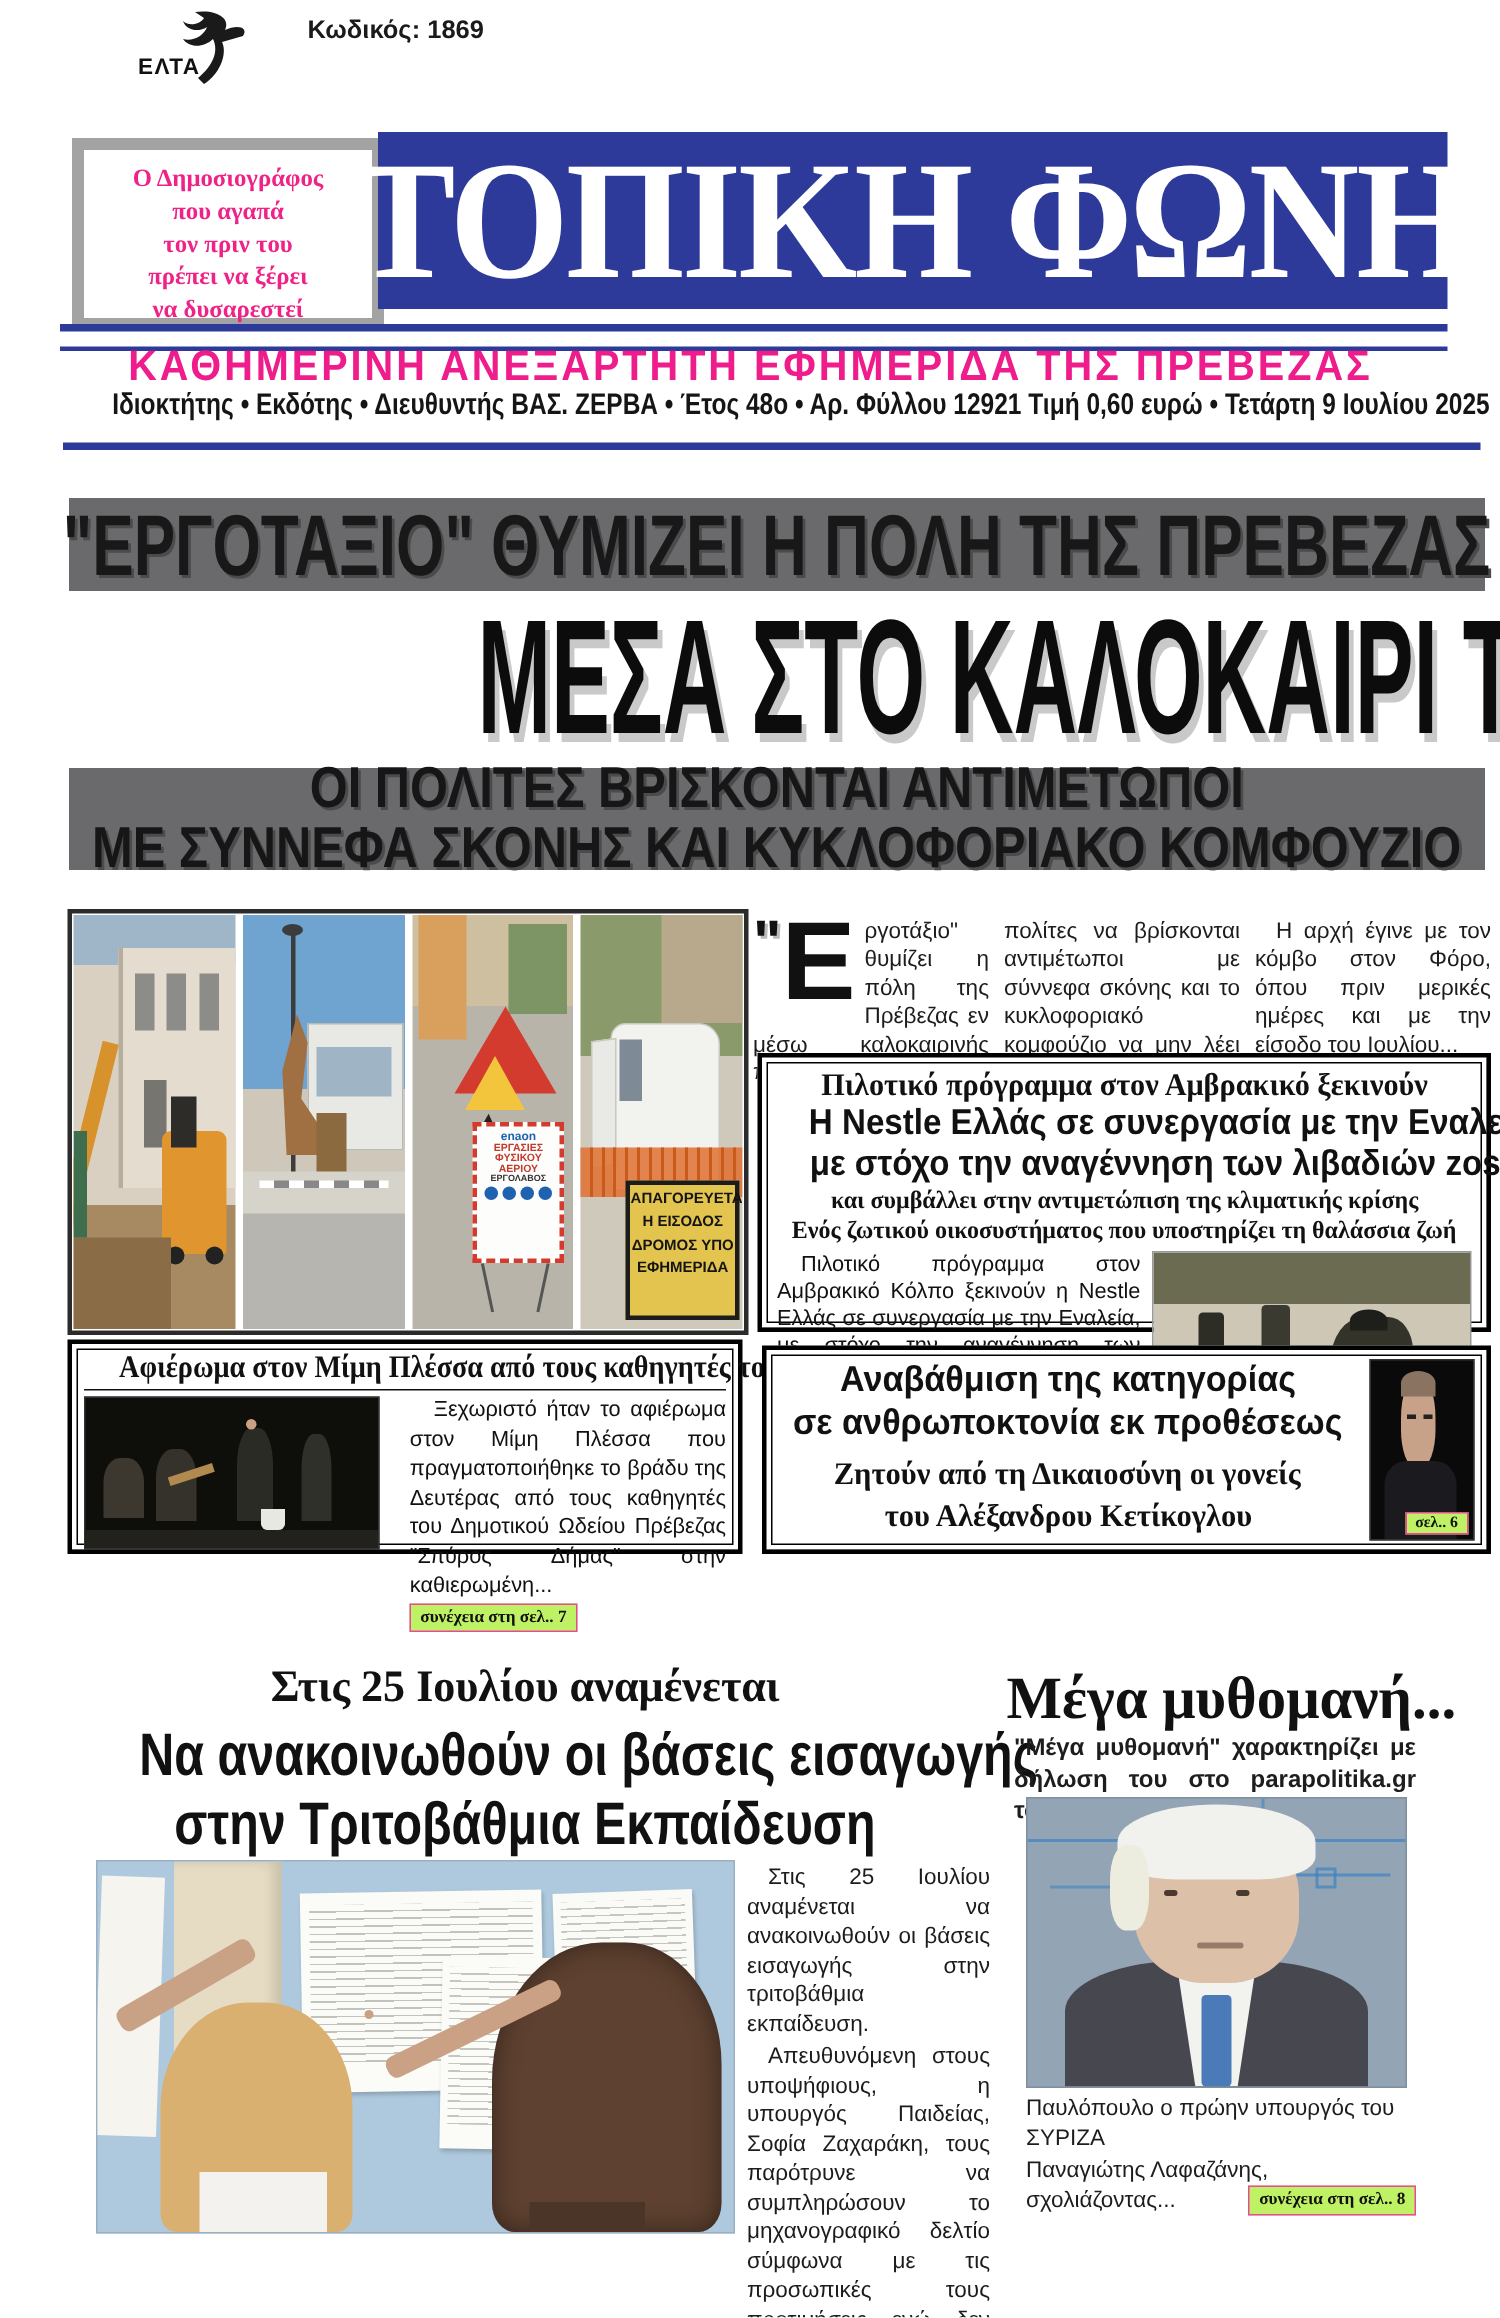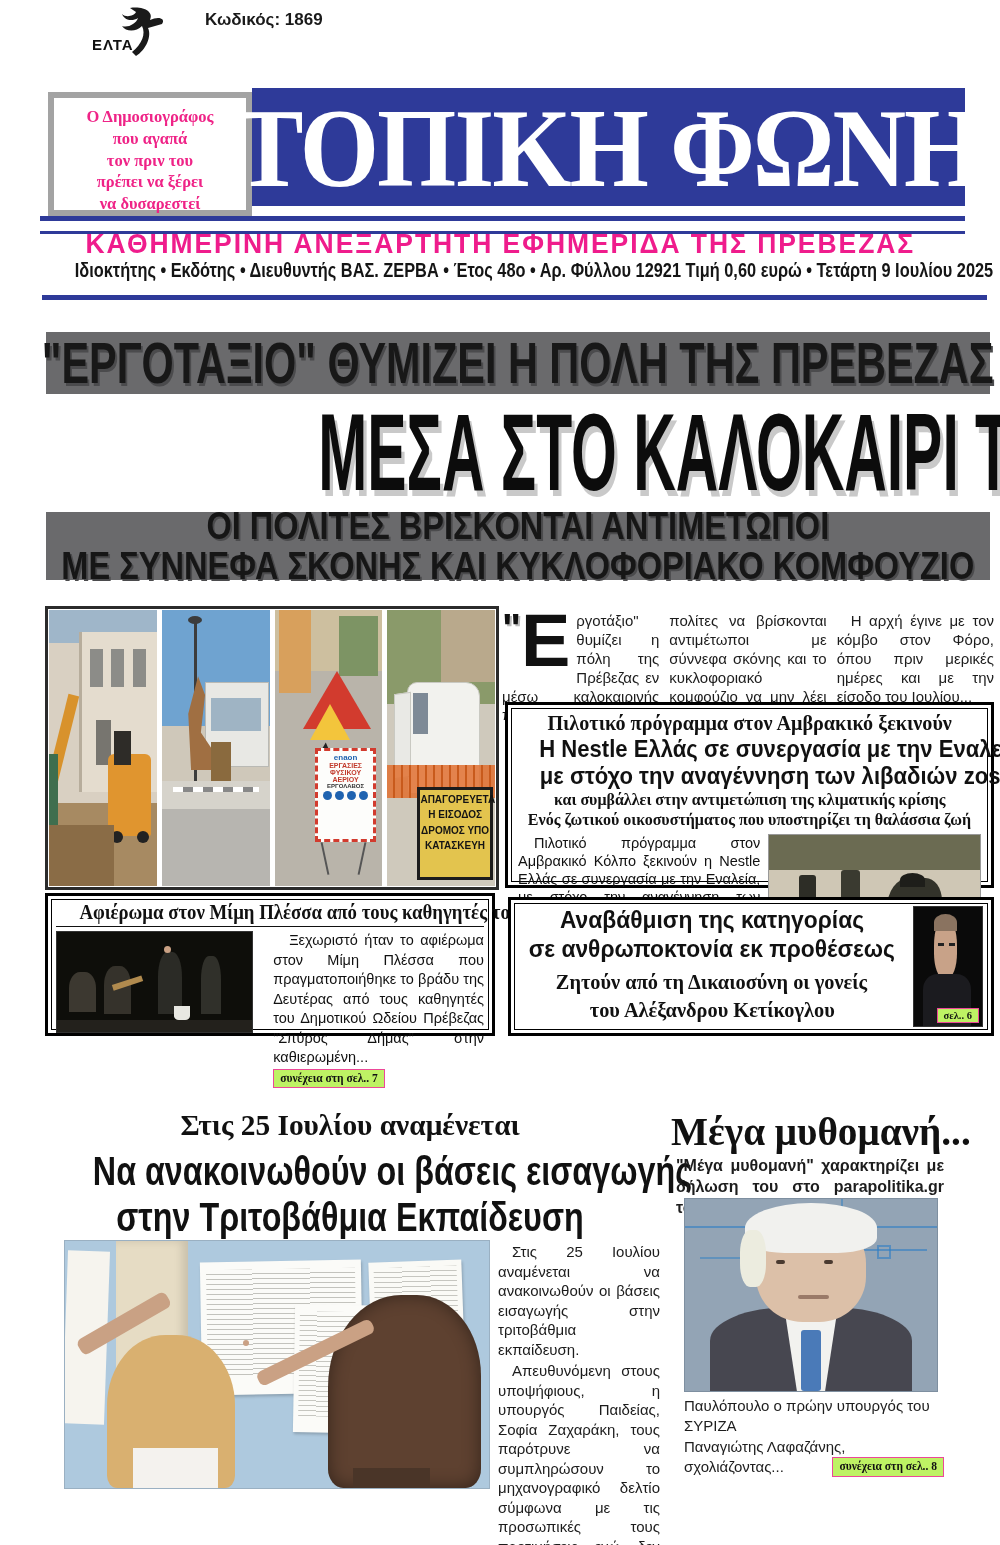--- a/index.html
+++ b/index.html
@@ -9,21 +9,21 @@
   .serif{font-family:"Liberation Serif","DejaVu Serif",serif;}
   .nowrap{white-space:nowrap;}
   .cx{text-align:center;}
   .condense{display:inline-block;white-space:nowrap;transform-origin:center center;}
 
   
   .kodikos{font-weight:bold;font-size:17px;color:#1a1a1a;}
   .elta-word{font-weight:bold;font-size:15px;letter-spacing:1px;color:#111;}
 
   
-  .motto-box{border:6px solid #a3a3a3;padding:8px 4px;text-align:center;
+  .motto-box{border:8px solid #a3a3a3;padding:8px 4px;text-align:center;
              color:#ef2387;font-weight:bold;font-size:16.5px;line-height:1.32;}
   .masthead{background:#2e3a99;display:flex;align-items:center;justify-content:center;}
   .masthead-title{color:#ffffff;font-weight:bold;font-size:104px;letter-spacing:-2px;
                   transform:scale(0.98,1.08);}
   .dbar{height:10px;border-top:5px solid #2e3a99;border-bottom:3px solid #2e3a99;background:#fff;}
   .subtitle{color:#ef1c8c;font-weight:bold;font-size:27px;letter-spacing:2px;}
   .dateline{font-weight:bold;font-size:19px;color:#151515;}
   .blue-rule{height:5px;background:#2e3a99;}
 
   
@@ -184,21 +184,21 @@
       <div class="shape" style="left:22%;top:30%;width:16%;height:16%;background:#7e8florian;"></div>
       <div class="shape" style="left:24%;top:30%;width:14%;height:15%;background:#7e8a96;"></div>
       <div class="shape" style="left:6%;top:30%;width:14%;height:30%;background:#e9e9e5;transform:skewY(-8deg);border:1px solid #c9c9c2;"></div>
       <div class="shape" style="left:0;top:56%;width:100%;height:12%;background:#e07030;opacity:0.85;"></div>
       <div class="shape" style="left:0;top:56%;width:100%;height:12%;background:repeating-linear-gradient(90deg,transparent 0 6px,#c85a1c 6px 8px);"></div>
       <div class="shape" style="left:28%;top:64%;width:70%;height:34%;background:#e3c44e;border:3px solid #1c1c1c;box-sizing:border-box;text-align:center;padding-top:2px;">
         <div style="font-weight:bold;font-size:10px;color:#141414;line-height:1.55;">
           <div>ΑΠΑΓΟΡΕΥΕΤΑΙ</div>
           <div>Η ΕΙΣΟΔΟΣ</div>
           <div>ΔΡΟΜΟΣ ΥΠΟ</div>
-          <div>ΚΑΤΑΣΚΕΥΗ</div>
+          <div>ΕΦΗΜΕΡΙΔΑ</div>
         </div>
       </div>
     </div>
   </div>
 
   <div class="abs lead-cols" style="left:502px;top:612px;width:492px;height:86px;">
     <div class="lead-col">
       <span class="dropwrap"><span class="bigquote">"</span><span class="dropcap">Ε</span></span><span>ργοτάξιο" θυμίζει η πόλη της Πρέβεζας εν μέσω καλοκαιρινής περιόδου με τους</span>
     </div>
     <div class="lead-col">

